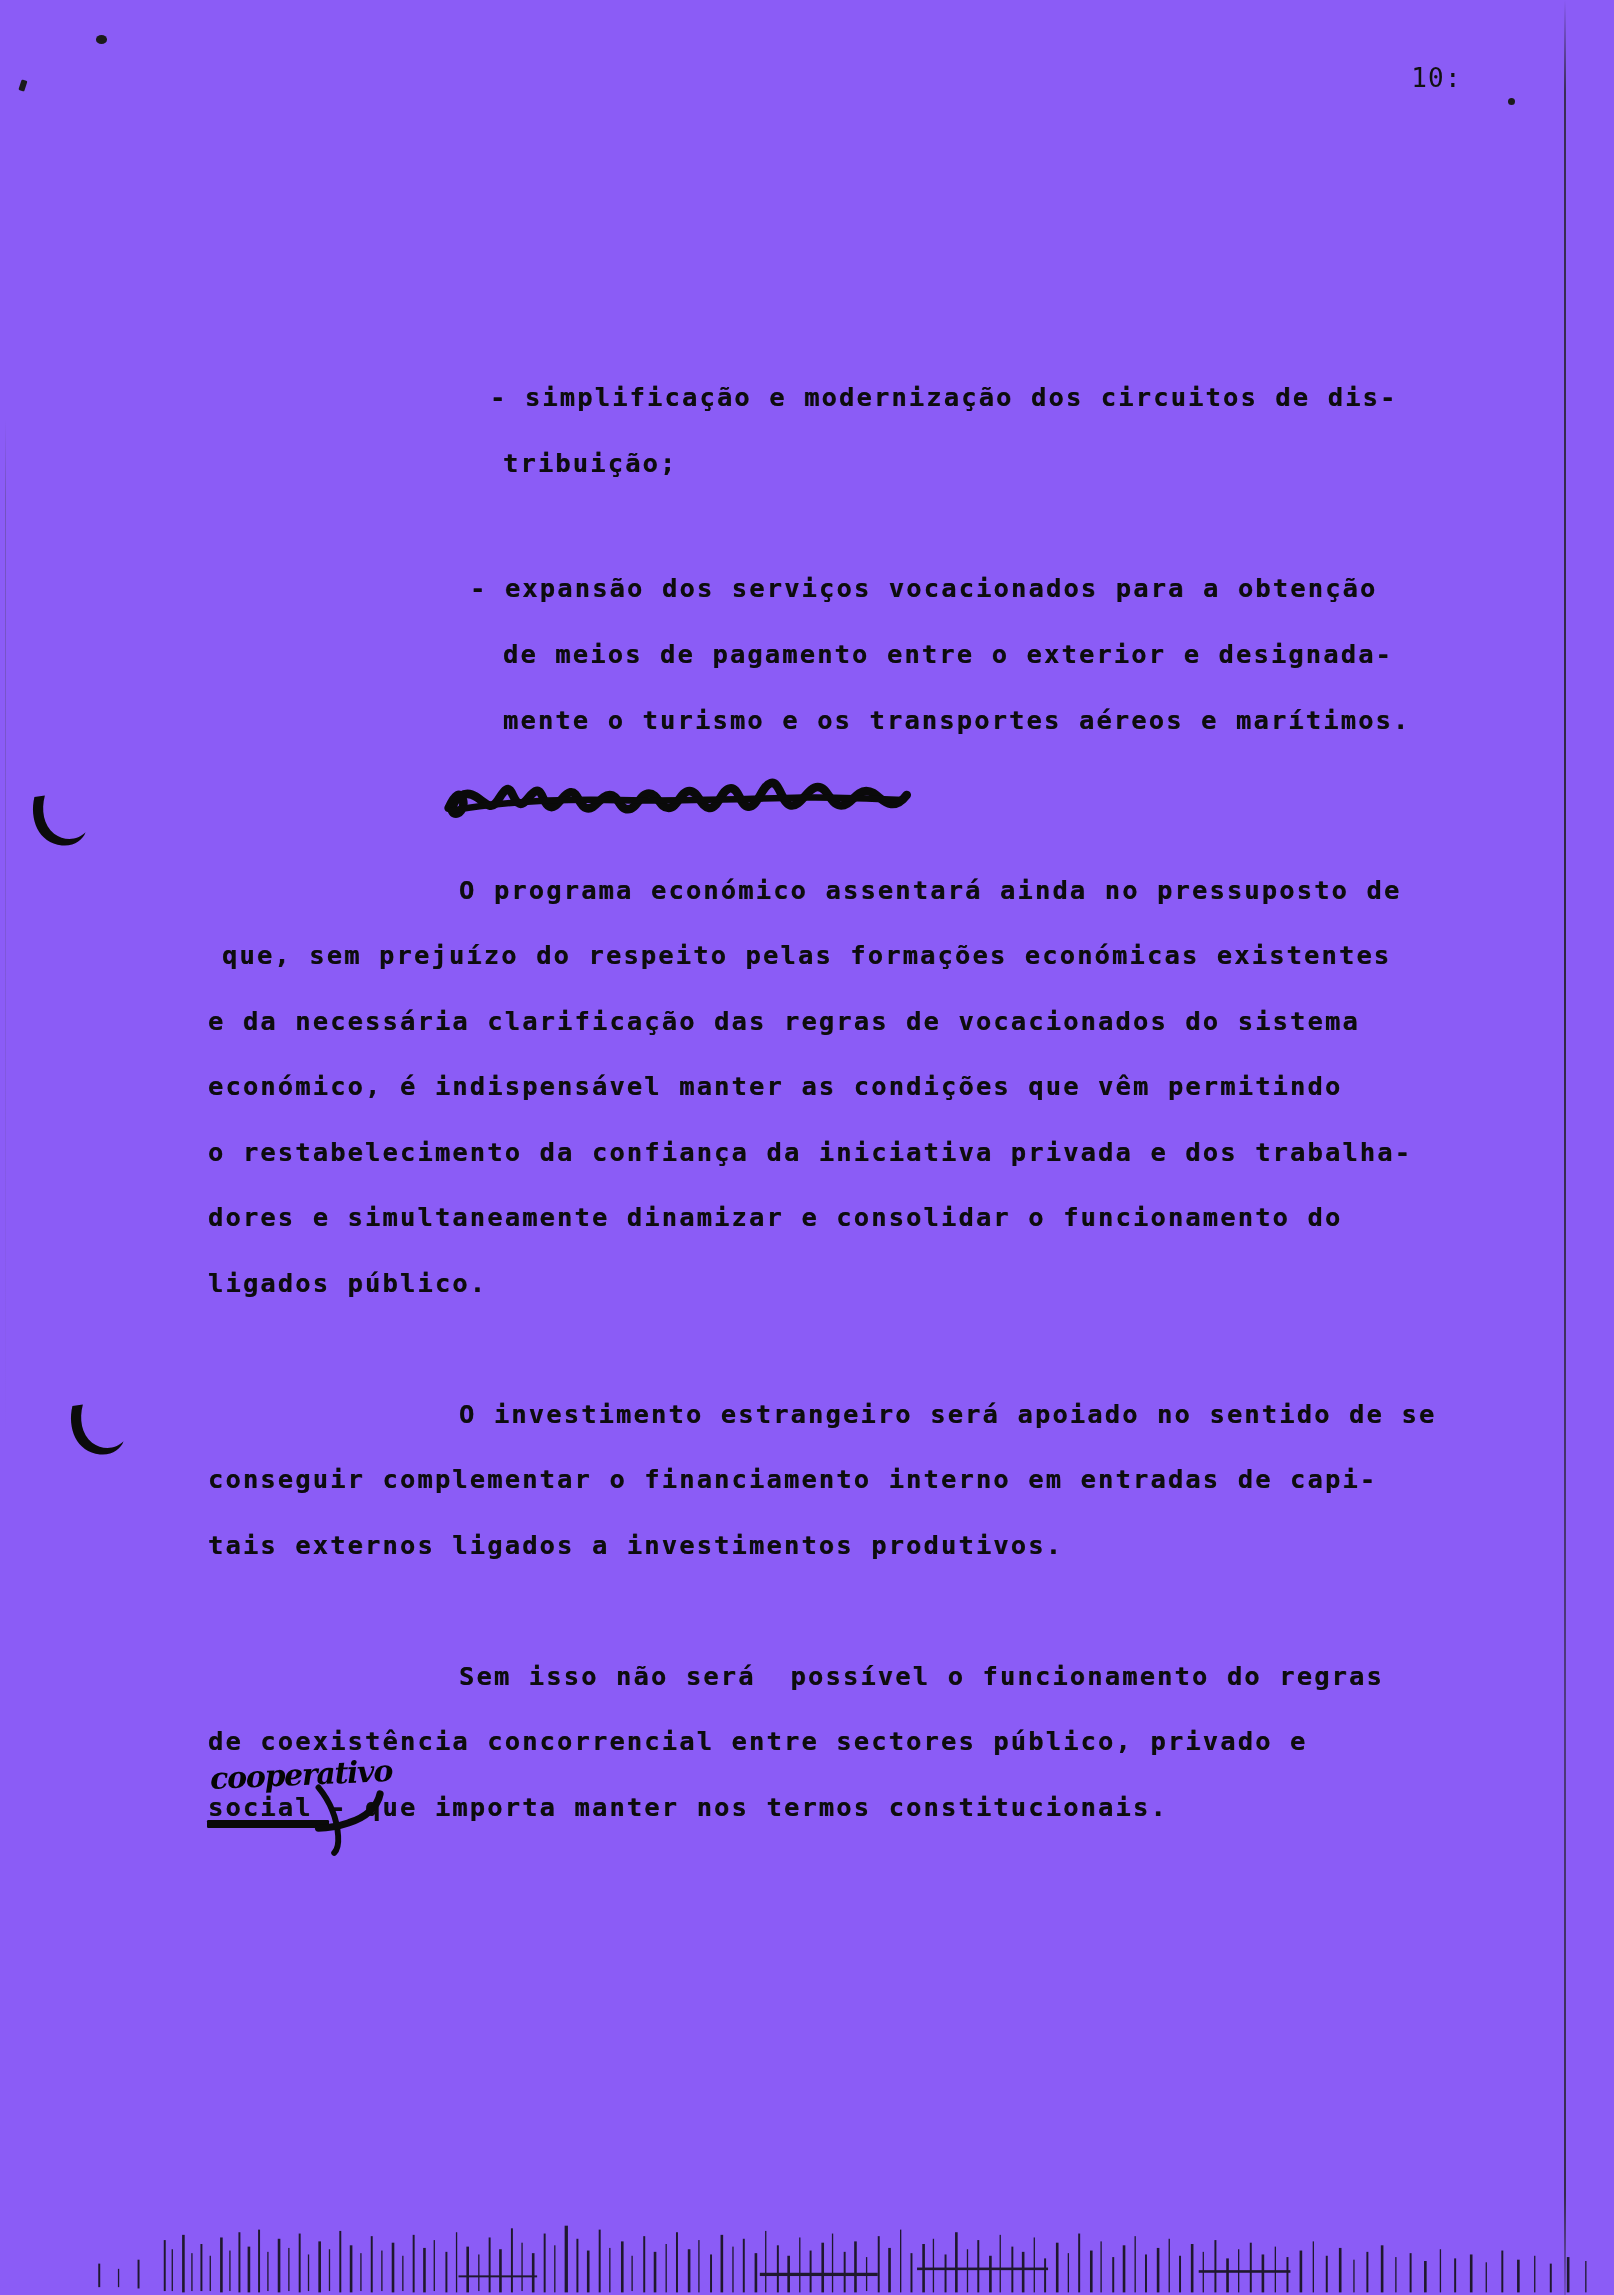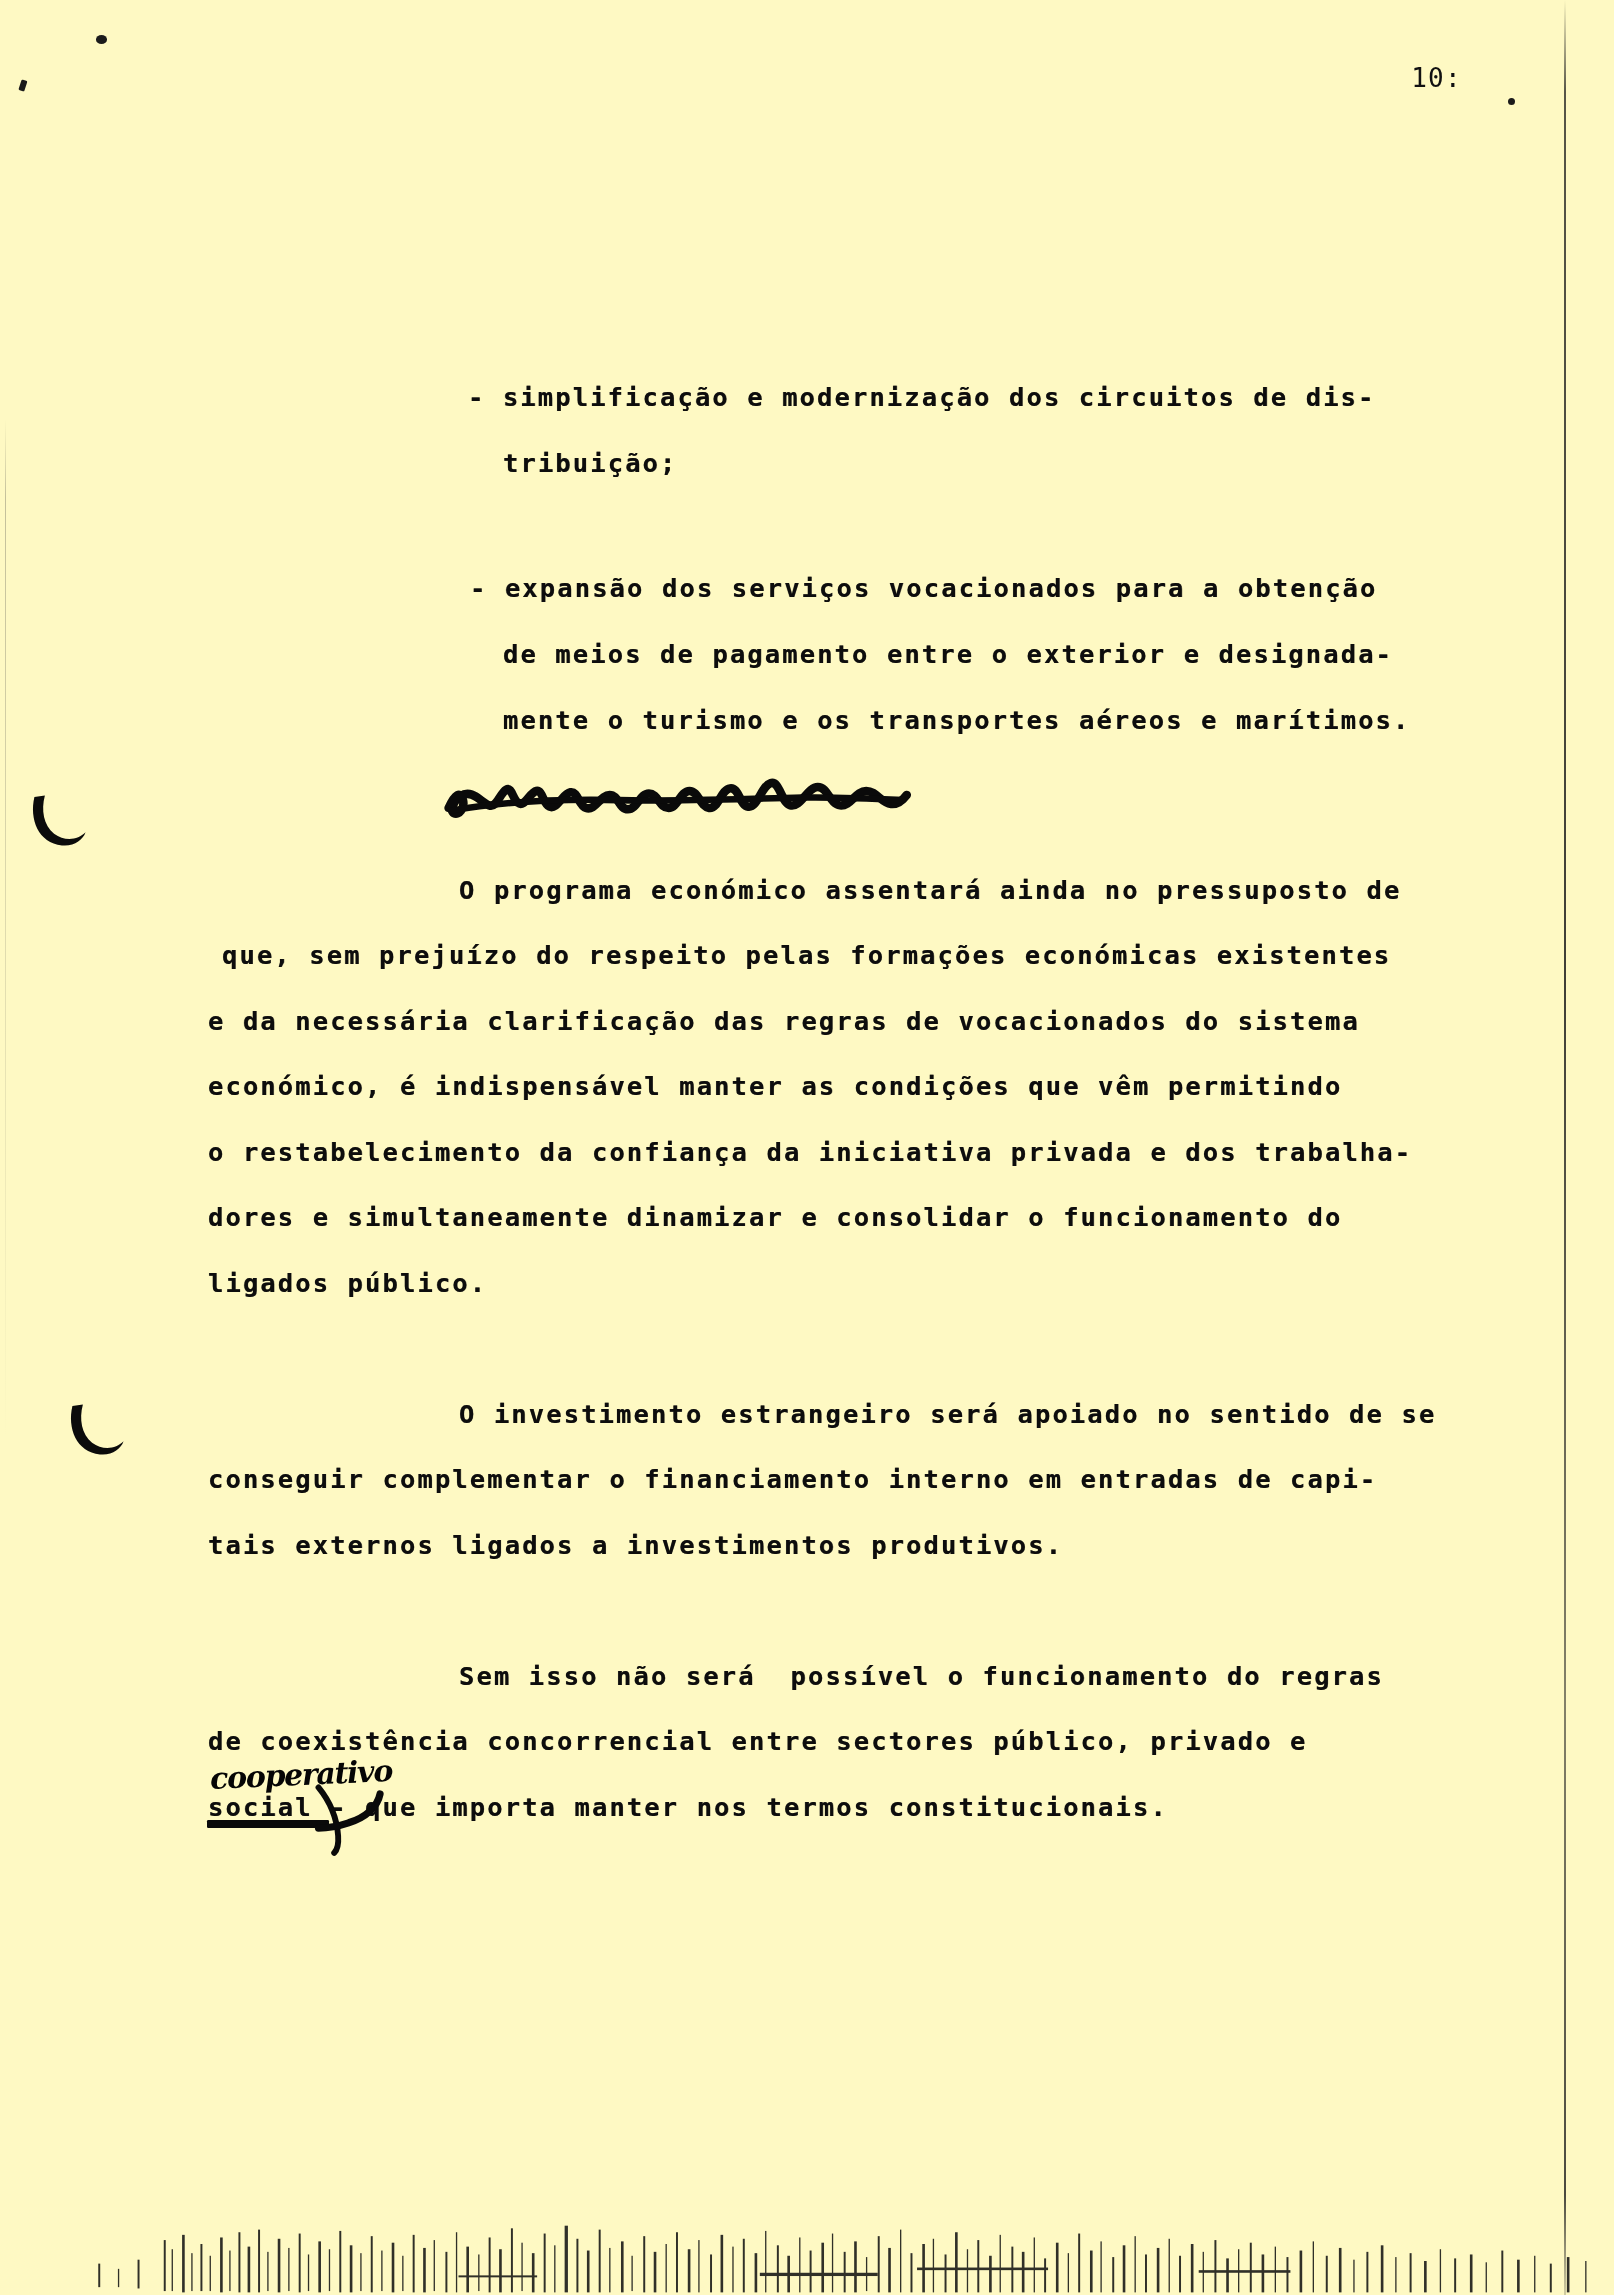--- a/index.html
+++ b/index.html
@@ -5,21 +5,21 @@
   html, body {
     margin: 0;
     padding: 0;
     background: #ffffff;
   }
 
   #page {
     position: relative;
     width: 1614px;
     height: 2295px;
-    background: #fef9c3;
+    background: #8b5cf6;
     overflow: hidden;
     font-family: "DejaVu Sans Mono", "Liberation Mono", monospace;
     color: #0a0a0a;
     -webkit-font-smoothing: none;
   }
 
   
 
   .page-number {
     position: absolute;
@@ -124,21 +124,21 @@
 
   <div class="page-number">10:</div>
   <div class="stray-dot" style="left:1508px; top:98px; width:7.2px; height:7.2px;"></div>
   <div class="stray-dot" style="left:96px; top:35px; width:11px; height:8.5px;"></div>
   <div class="stray-dot" style="left:19.7px; top:80px; width:5.9px; height:10.5px; border-radius:1.3px; transform:rotate(18deg);"></div>
 
   <div class="edge-line"></div>
   <div class="edge-line-left"></div>
 
   <div class="bullet-block">
-    <div class="typed" style="left:468px; top:385px;">- simplificação e modernização dos circuitos de dis-</div>
+    <div class="typed" style="left:490px; top:385px;">- simplificação e modernização dos circuitos de dis-</div>
     <div class="typed" style="left:503px; top:451px;">tribuição;</div>
   </div>
 
   <div class="bullet-block">
     <div class="typed" style="left:470px; top:576px;">- expansão dos serviços vocacionados para a obtenção</div>
     <div class="typed" style="left:503px; top:642px;">de meios de pagamento entre o exterior e designada-</div>
     <div class="typed" style="left:503px; top:708px;">mente o turismo e os transportes aéreos e marítimos.</div>
   </div>
 
   <svg class="scribble" style="left:443px; top:753px;" width="472" height="72" viewBox="0 0 720 110">

